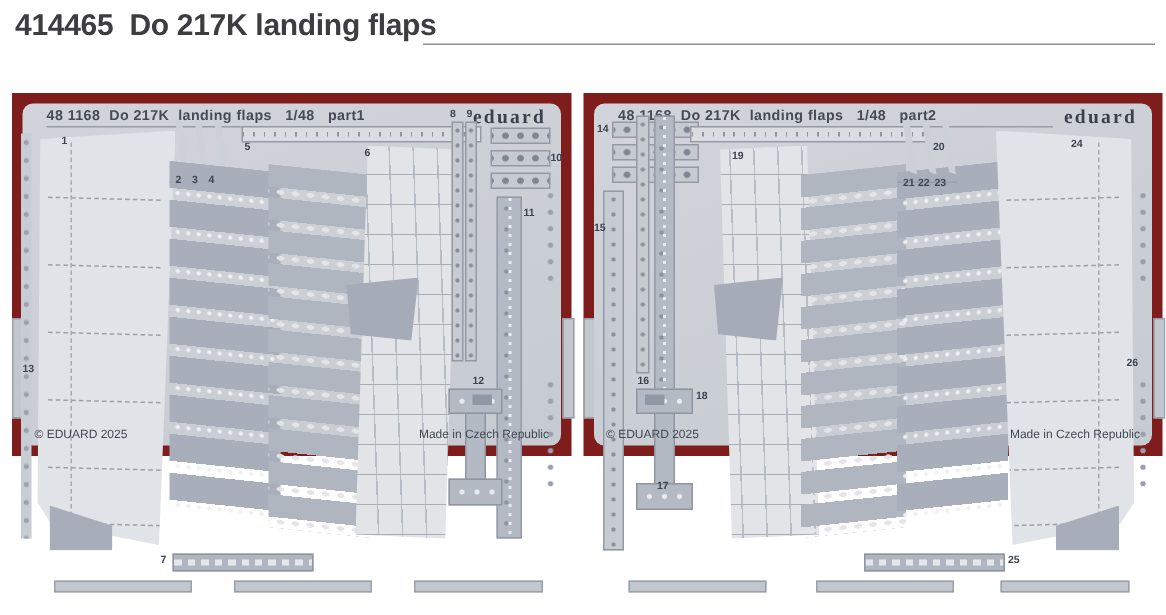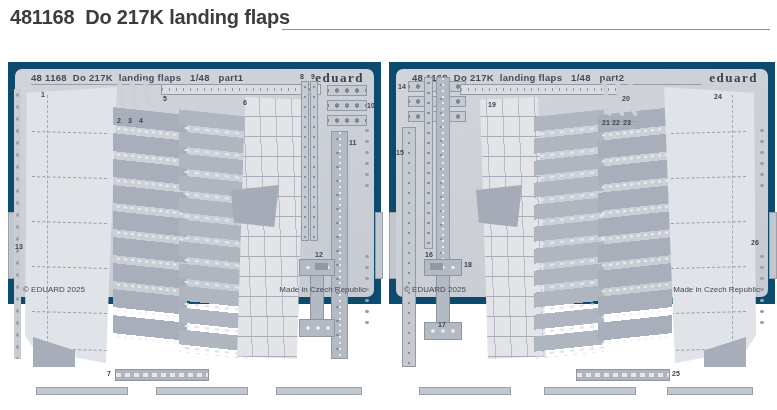--- a/index.html
+++ b/index.html
@@ -6,21 +6,21 @@
   .screen{position:relative;width:777px;height:410px;background:#ffffff;overflow:hidden;
           font-family:"Liberation Sans",sans-serif;}
   
   .hdr-title{position:absolute;left:10px;top:6px;font-size:20px;font-weight:bold;
              color:#3d3d3f;letter-spacing:-0.2px;white-space:pre;}
   .hdr-sub{position:absolute;left:10px;top:28px;font-size:20px;font-weight:bold;
            color:#3d3d3f;white-space:pre;}
   .hdr-rule{position:absolute;left:282px;top:29px;width:488px;height:0;
             border-top:1.5px solid #8f8f8f;}
   
-  .navy{position:absolute;top:62px;height:242px;background:#0c4a6e;}
+  .navy{position:absolute;top:62px;height:242px;background:#7f1d1d;}
   .plate{position:absolute;inset:7px;background:linear-gradient(160deg,#d1d5db,#c6cad1);
          border-radius:7px;}
   .tab{position:absolute;background:#c2c7ce;border:1px solid #99a0ab;}
   
   .etch-title{position:absolute;left:16px;top:3px;font-size:9.5px;font-weight:bold;
               color:#454b56;letter-spacing:.3px;white-space:pre;}
   .etch-rule{position:absolute;left:16px;top:15px;height:0;border-top:1px solid #979da8;}
   .brand{position:absolute;top:1px;right:10px;font-family:"Liberation Serif",serif;
          font-weight:bold;font-size:13px;color:#3b414c;letter-spacing:1.5px;}
   .copyright{position:absolute;left:8px;bottom:3px;font-size:8px;color:#424853;}
@@ -74,21 +74,21 @@
   .slot{position:absolute;background:#9098a4;}
   .vedge{position:absolute;width:7px;background:#c8ccd3;
      background-image:radial-gradient(circle,#9aa1ac 1.5px,transparent 1.9px);
      background-size:100% 12px;}
 </style>
 </head>
 <body>
 
 <div class="screen">
 
-  <div class="hdr-title">481168  Do 217K landing flaps</div>
+  <div class="hdr-title">414465  Do 217K landing flaps</div>
   <div class="hdr-rule"></div>
 
   <div class="navy" style="left:8px;width:373px;">
     <div class="tab" style="left:28px;top:325px;width:90px;height:6px;"></div>
     <div class="tab" style="left:148px;top:325px;width:90px;height:6px;"></div>
     <div class="tab" style="left:268px;top:325px;width:84px;height:6px;"></div>
     <div class="tab" style="left:0;top:150px;width:6px;height:65px;"></div>
     <div class="tab" style="left:367px;top:150px;width:6px;height:65px;"></div>
 
     <div class="plate">

